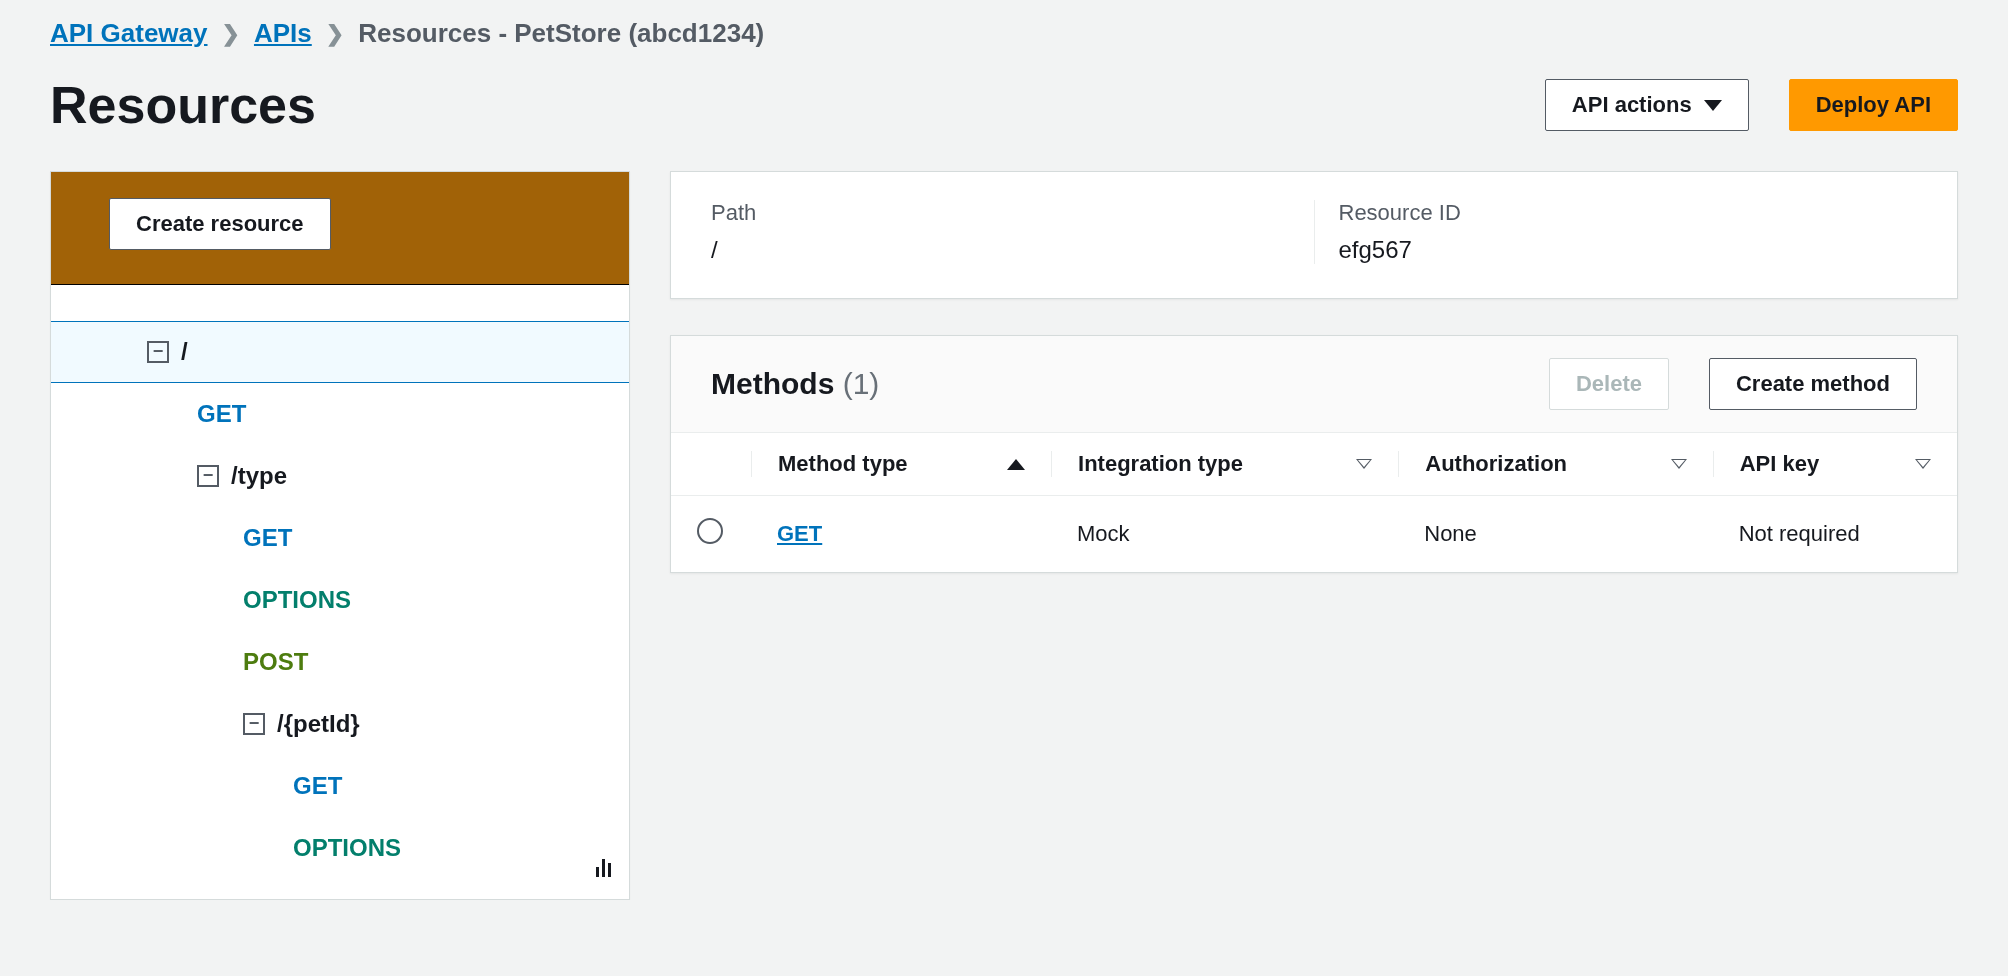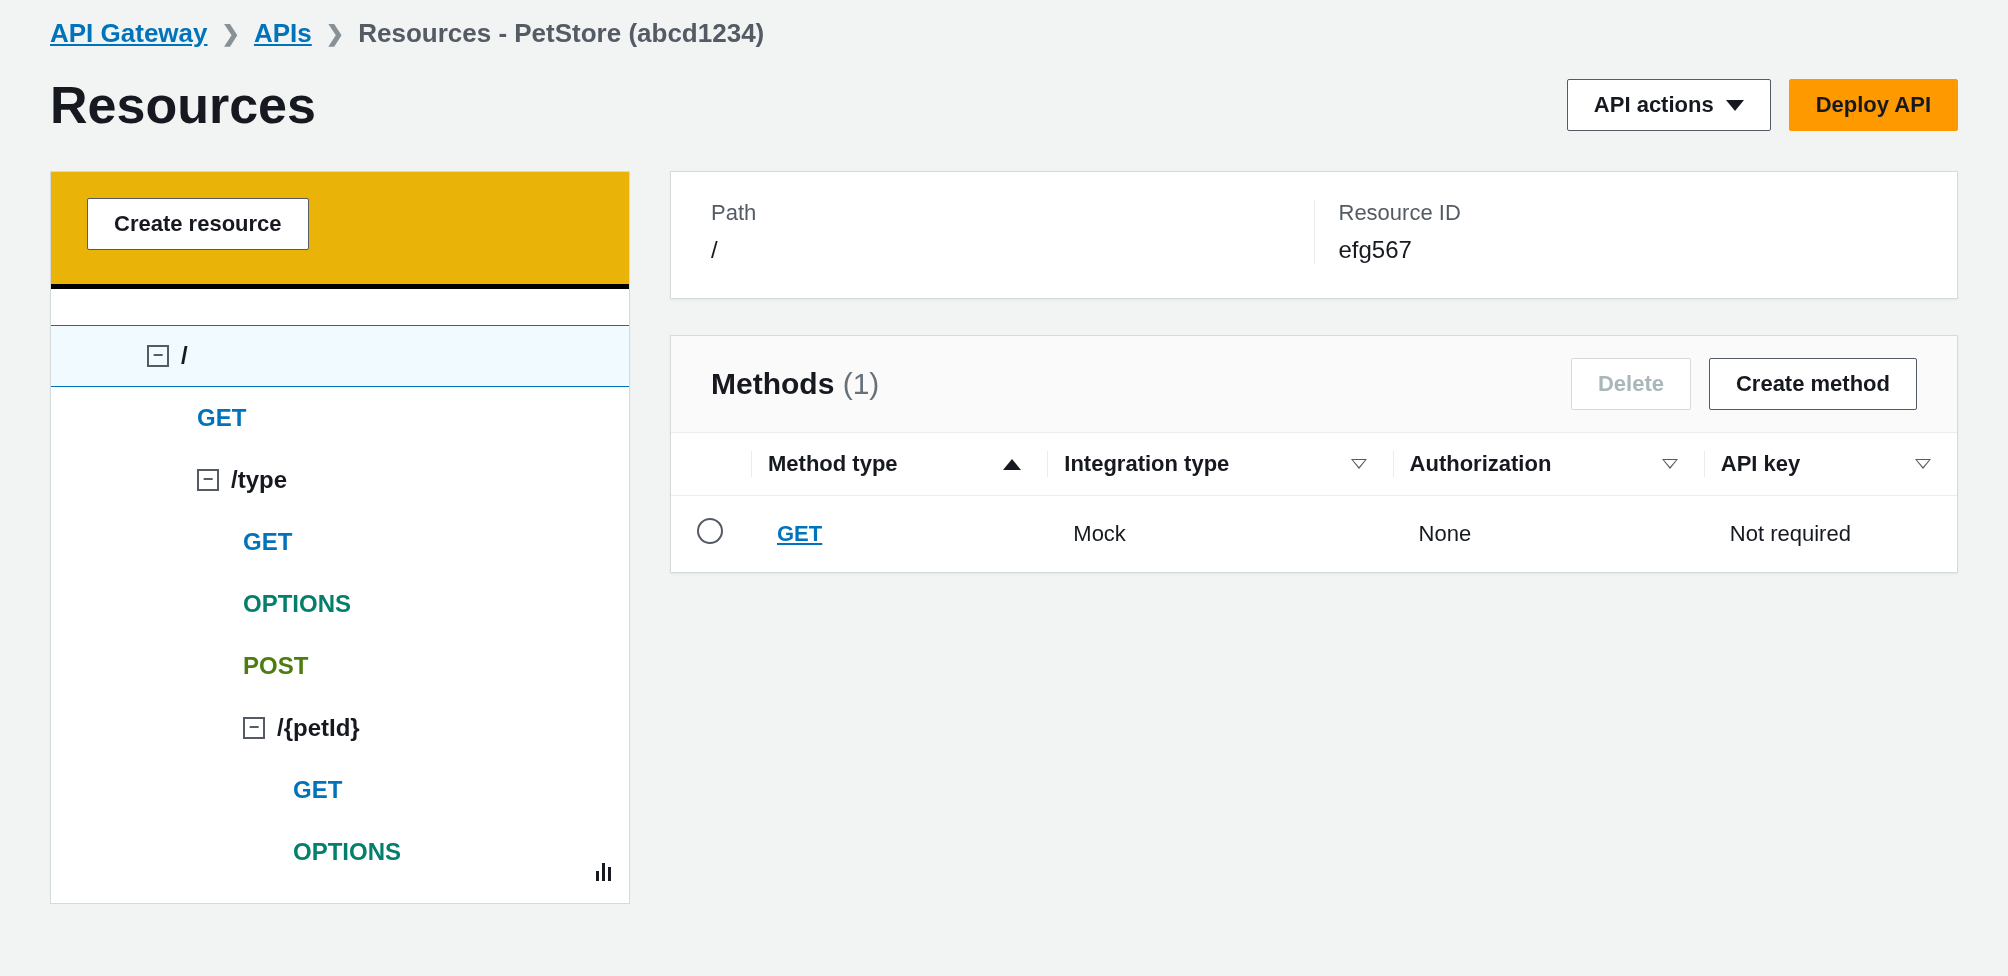--- a/index.html
+++ b/index.html
@@ -34,20 +34,21 @@
     gap: 12px;
     height: 52px;
     padding: 12px 26px;
     border: 1.5px solid #545b64;
     background: #fff;
     color: #16191f;
     font-size: 22px;
     font-weight: 700;
     cursor: pointer;
     border-radius: 2px;
+    margin-left: 22px;
   }
   .btn.small { height: 52px; font-size: 22px; }
   .btn.primary { background: #ff9900; border-color: #ff9900; color: #16191f; }
   .btn.disabled { color: #aab7b8; border-color: #d5dbdb; cursor: default; }
   .btn-row { display: flex; gap: 18px; }
 
   .caret-down {
     width: 0; height: 0;
     border-left: 9px solid transparent;
     border-right: 9px solid transparent;
@@ -78,22 +79,22 @@
 
   .columns { display: flex; gap: 40px; align-items: flex-start; }
   .sidebar {
     width: 580px;
     background: #fff;
     border: 1px solid #d5dbdb;
     box-shadow: 0 1px 1px rgba(0,0,0,0.05);
     position: relative;
   }
   .sidebar-header {
-    background: #eab308;
-    border-bottom: 5px solid #000000;
+    background: #a16207;
+    border-bottom: 1px solid #000000;
     padding: 26px 36px 34px 36px;
   }
   .sidebar-body { padding: 36px 0 20px 0; }
   .tree { font-size: 24px; font-weight: 700; }
   .tree-row {
     display: flex;
     align-items: center;
     height: 62px;
     padding-left: 0;
     cursor: pointer;
@@ -152,21 +153,21 @@
   .table th {
     text-align: left;
     font-size: 22px;
     font-weight: 700;
     color: #16191f;
     padding: 18px 26px;
     border-bottom: 1px solid #eaeded;
     position: relative;
   }
   .table th .th-inner { display: flex; align-items: center; justify-content: space-between; gap: 12px; }
-  .table th + th .th-inner { border-left: 1px solid #eaeded; padding-left: 16px; margin-left: -26px; }
+  .table th + th .th-inner { border-left: 1px solid #eaeded; padding-left: 26px; margin-left: -26px; }
   .table td {
     font-size: 22px;
     padding: 22px 26px;
     color: #16191f;
   }
   .table td.link a { color: #0073bb; text-decoration: underline; font-weight: 700; }
   .radio {
     width: 26px; height: 26px;
     border: 2px solid #545b64;
     border-radius: 50%;

